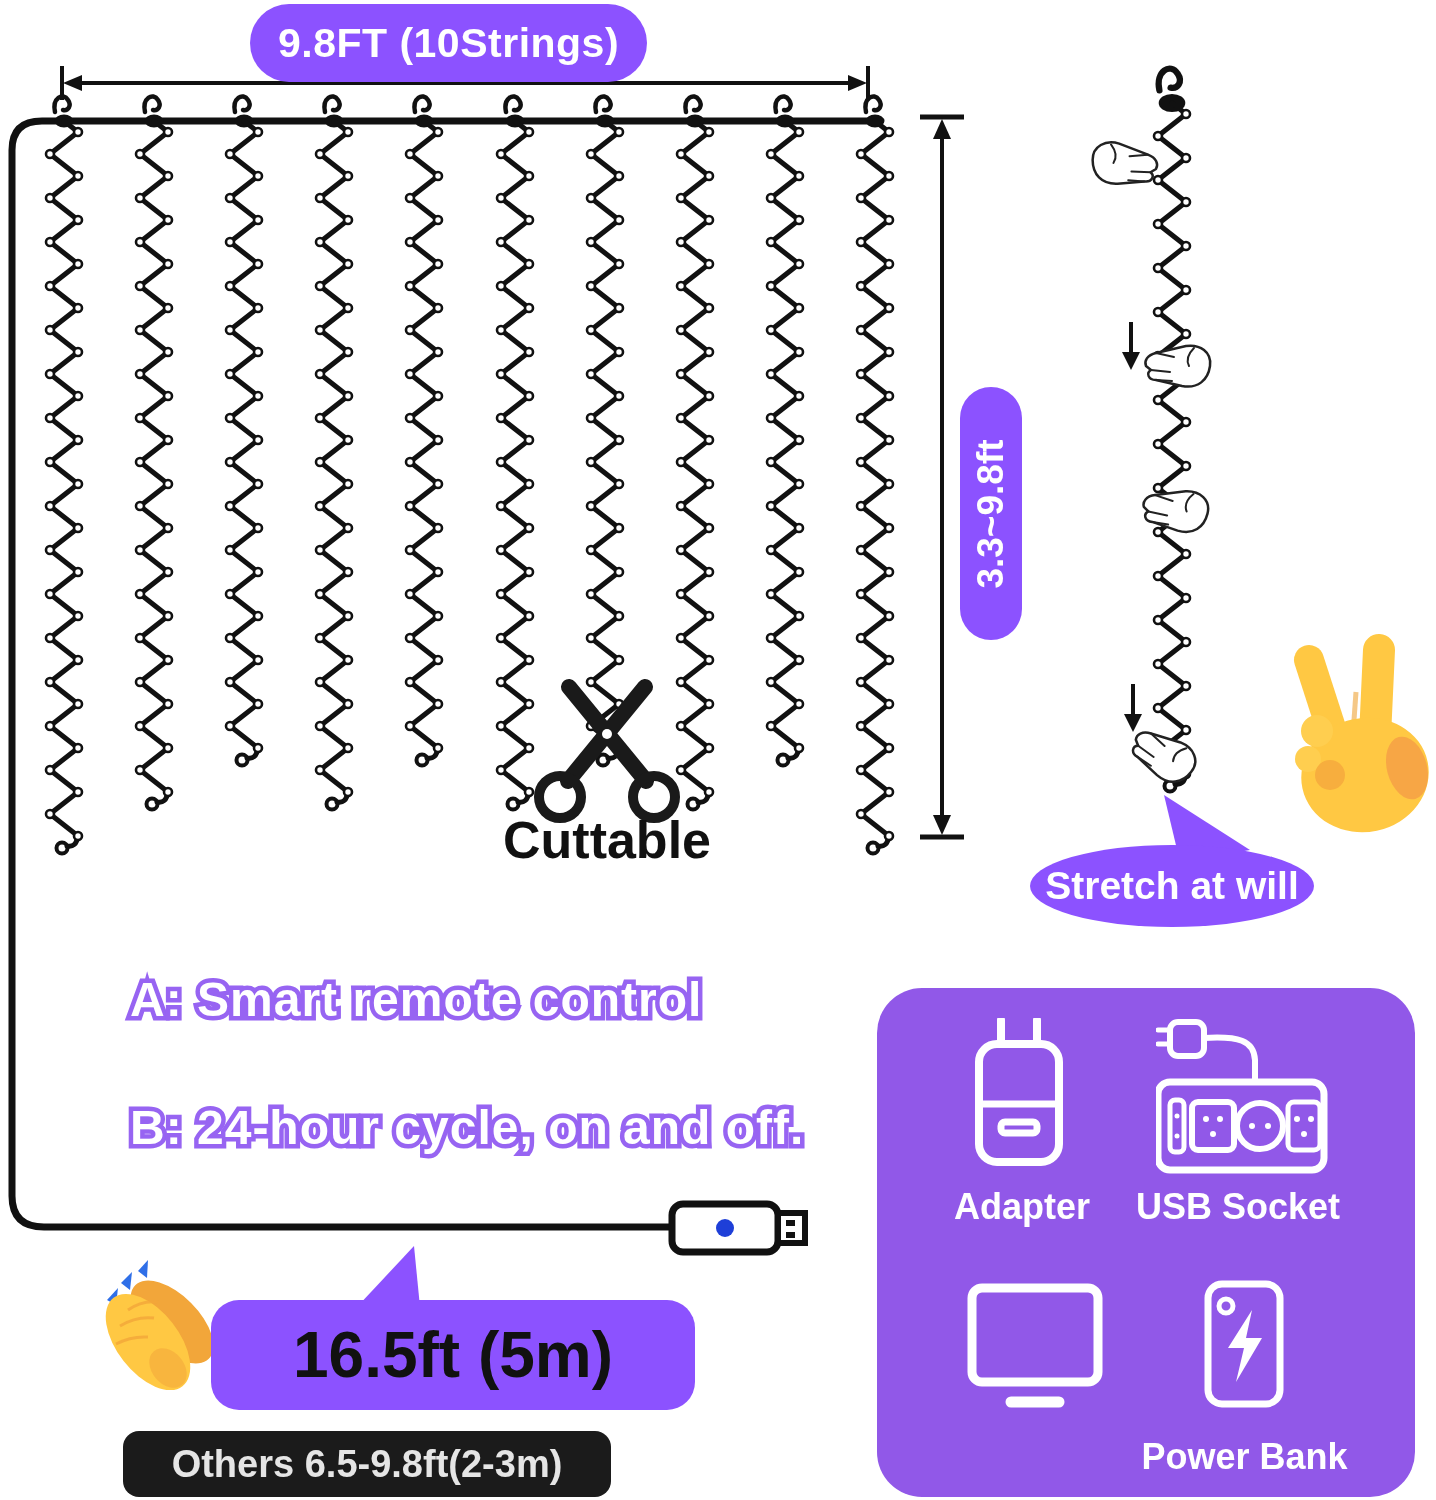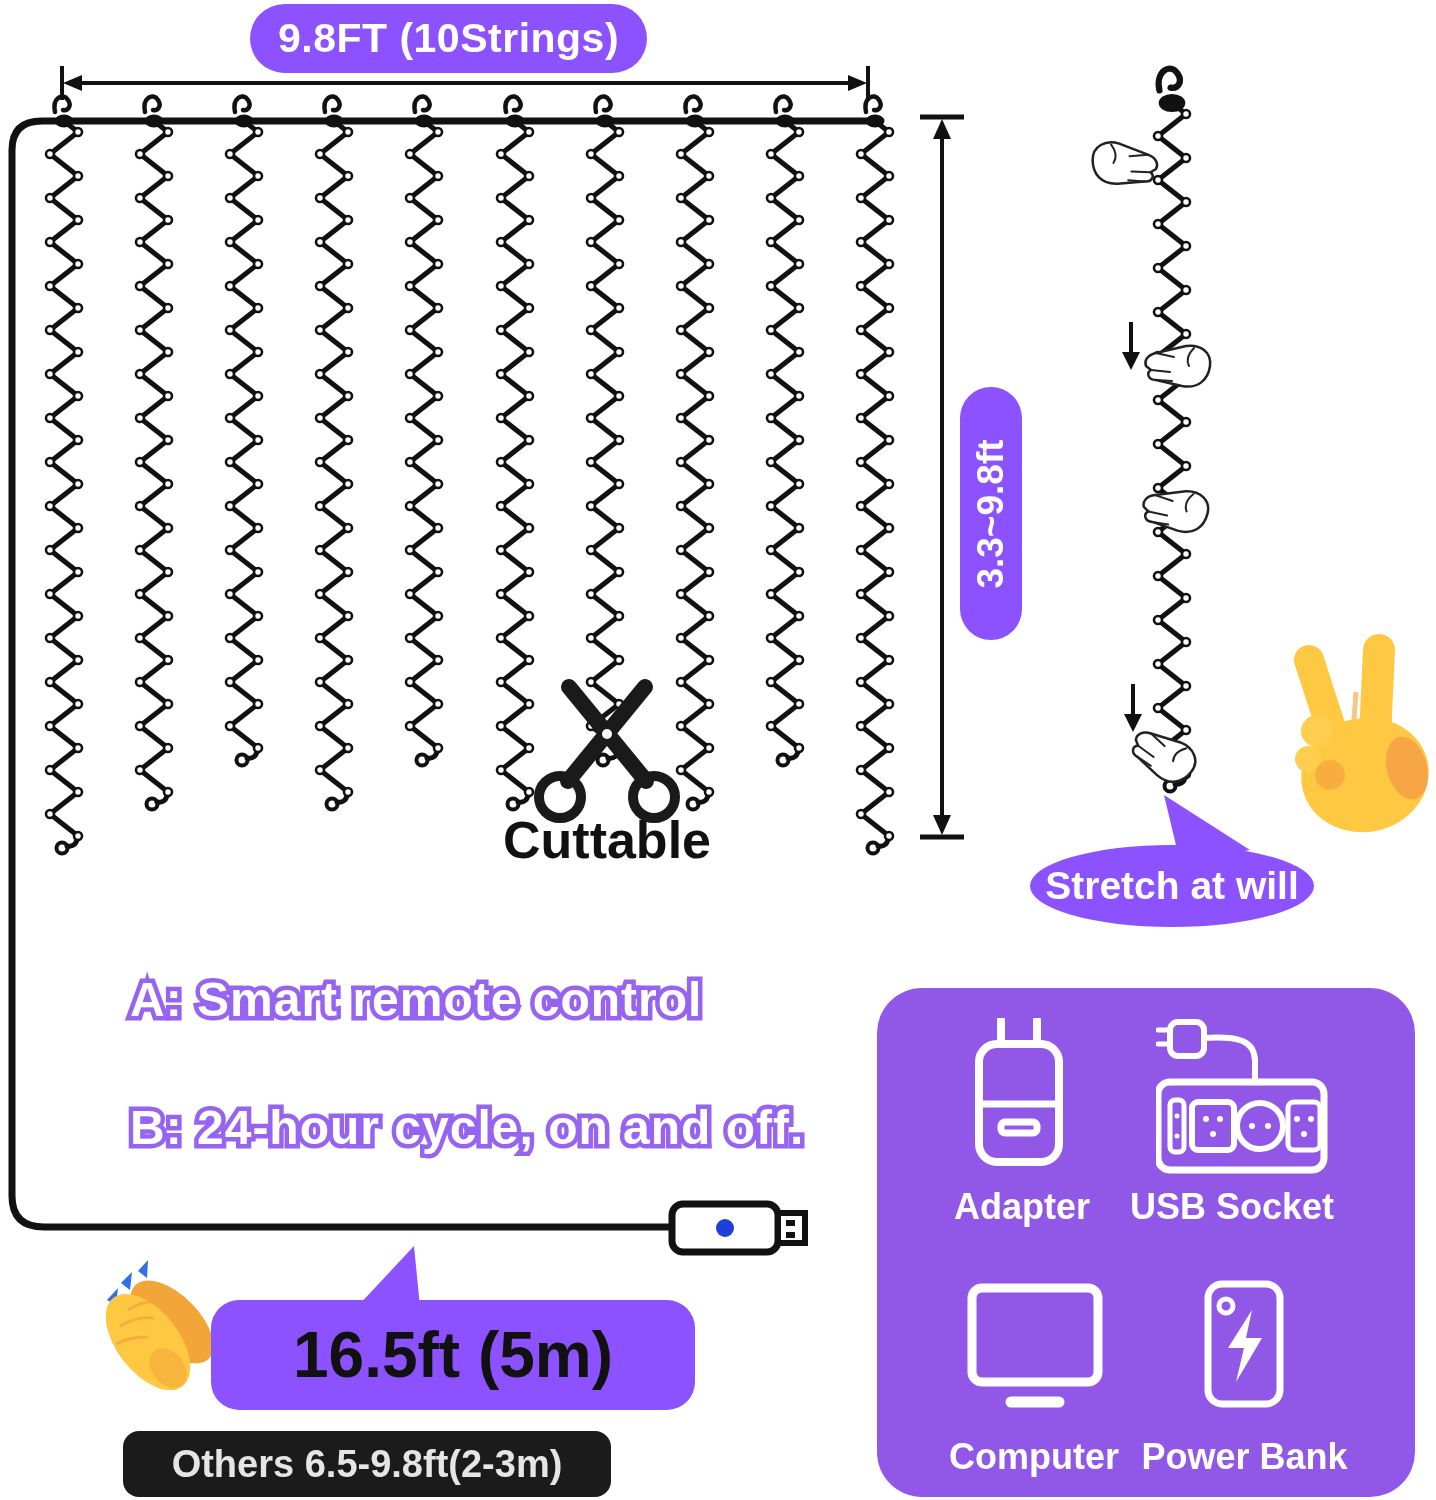--- a/index.html
+++ b/index.html
@@ -9,21 +9,21 @@
     --ink:#111111;
     --pillblack:#1b1b1b;
     --white:#ffffff;
   }
   html,body{margin:0;padding:0;background:#ffffff;}
   #stage{position:relative;width:1436px;height:1500px;overflow:hidden;background:#fff;
          font-family:"Liberation Sans", sans-serif;}
   #art{position:absolute;left:0;top:0;z-index:1;}
   .ov{position:absolute;z-index:2;box-sizing:border-box;}
   .flexc{display:flex;align-items:center;justify-content:center;}
-  .badge-top{left:250px;top:4px;width:397px;height:69px;border-radius:40px;background:var(--accent);
+  .badge-top{left:250px;top:4px;width:397px;height:78px;border-radius:40px;background:var(--accent);
              color:#fff;font-size:41px;font-weight:bold;letter-spacing:.5px;}
   .vpill{left:960px;top:387px;width:62px;height:253px;border-radius:32px;background:var(--accent);}
   .vpill span{transform:rotate(-90deg);white-space:nowrap;color:#fff;font-size:37px;font-weight:bold;}
   .cuttable{left:450px;top:810px;width:314px;text-align:center;color:var(--ink);
             font-size:52px;font-weight:bold;}
   .stretch{left:1030px;top:845px;width:284px;height:82px;border-radius:50%;background:var(--accent);
            color:#fff;font-size:39px;font-weight:bold;}
   .feat{left:118px;width:900px;color:#fff;font-size:48px;font-weight:bold;letter-spacing:1px;
         -webkit-text-stroke:9px var(--outline);paint-order:stroke fill;white-space:nowrap;margin-left:12px;}
   .feat-a{top:972px;}
@@ -561,29 +561,28 @@
         <circle cx="57" cy="120" r="3" fill="#fff" stroke="none"></circle>
         <circle cx="104" cy="112" r="23" stroke-width="6"></circle>
         <circle cx="96" cy="112" r="3" fill="#fff" stroke="none"></circle>
         <circle cx="112" cy="112" r="3" fill="#fff" stroke="none"></circle>
         <rect x="132" y="88" width="32" height="48" rx="6" stroke-width="5"></rect>
         <circle cx="141" cy="105" r="3" fill="#fff" stroke="none"></circle>
         <circle cx="155" cy="105" r="3" fill="#fff" stroke="none"></circle>
         <circle cx="148" cy="120" r="3" fill="#fff" stroke="none"></circle>
       </svg>
     </div>
-    <div class="plabel" style="left:240px;top:198px;width:230px;">USB Socket</div>
+    <div class="plabel" style="left:246px;top:198px;width:230px;">USB Socket</div>
 
     <div class="cell" style="left:90px;top:295px;">
       <svg width="136" height="128" viewBox="0 0 136 128" fill="none" stroke="#fff" stroke-linecap="round">
         <rect x="5" y="5" width="126" height="94" rx="10" stroke-width="9"></rect>
         <line x1="44" y1="119" x2="92" y2="119" stroke-width="11"></line>
       </svg>
     </div>
-    <div class="plabel" style="left:52px;top:448px;width:210px;">Computer</div>
 
     <div class="cell" style="left:327px;top:292px;">
       <svg width="80" height="128" viewBox="0 0 80 128" fill="none" stroke="#fff" stroke-linecap="round" stroke-linejoin="round">
         <rect x="4" y="4" width="72" height="120" rx="14" stroke-width="7"></rect>
         <circle cx="22" cy="26" r="7" stroke-width="5"></circle>
         <polygon points="48,30 24,68 40,68 32,102 58,58 42,58" fill="#fff" stroke="none"></polygon>
       </svg>
     </div>
     <div class="plabel" style="left:255px;top:448px;width:225px;">Power Bank</div>
   </div>

